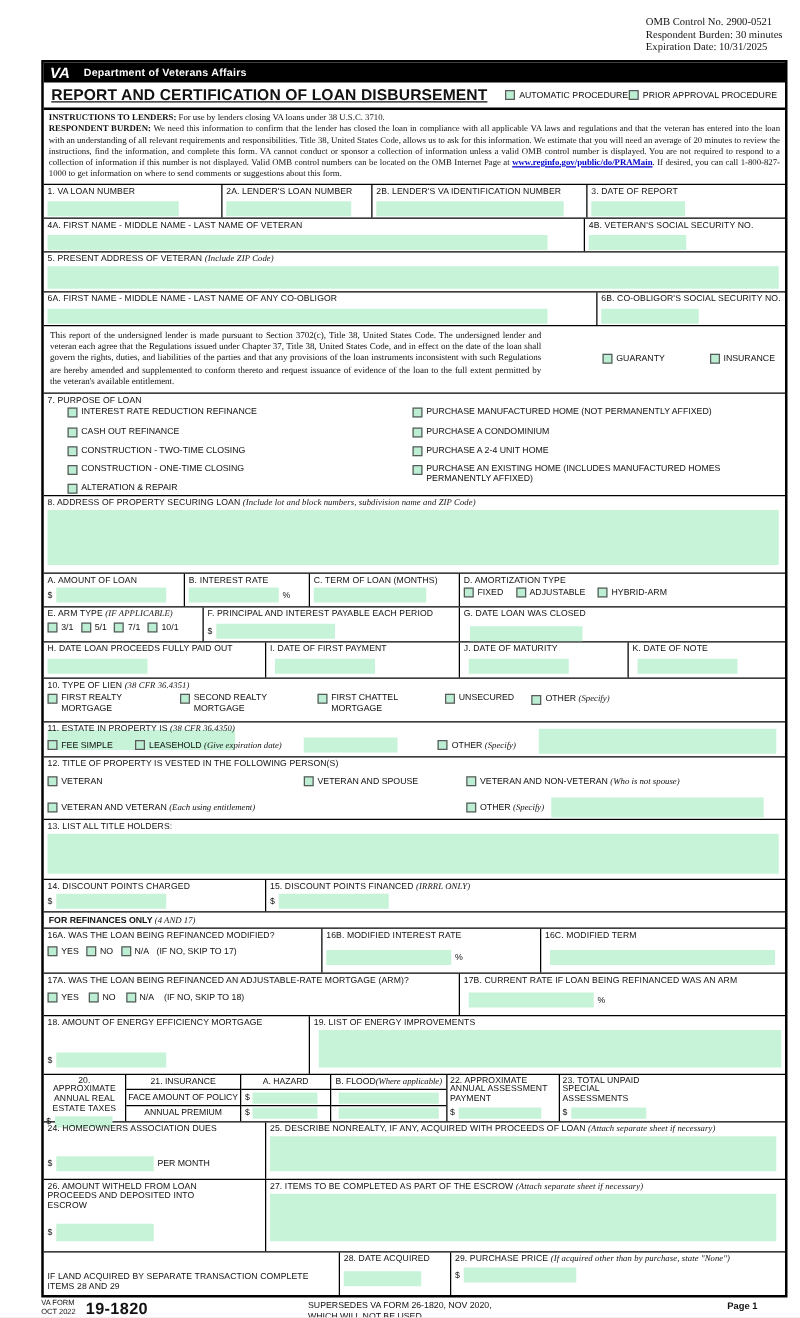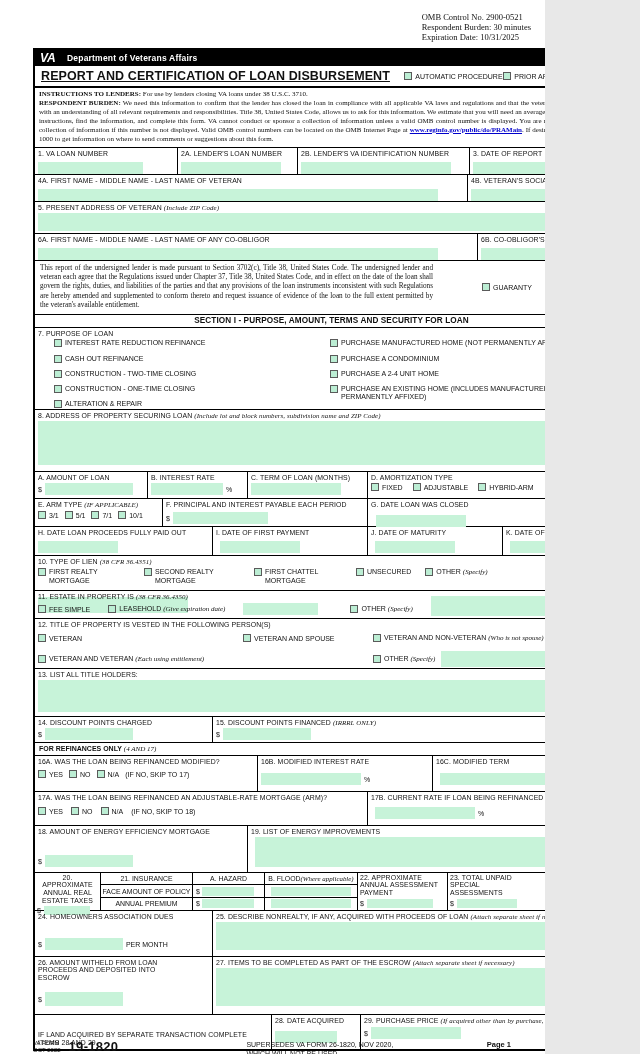--- a/index.html
+++ b/index.html
@@ -1,17 +1,17 @@
 <!DOCTYPE html>
 <html><head>
 <meta charset="utf-8">
 <style>
   * { margin:0; padding:0; box-sizing:border-box; }
   html,body { background:#e8e8e8; }
-  .page { width:545px; height:1054px; background:#ffffff; position:relative;
+  .page { width:640px; height:1054px; background:#ffffff; position:relative;
           font-family:"Liberation Sans", sans-serif; color:#111; overflow:hidden; }
   .omb { position:absolute; top:12px; right:14px; text-align:left;
          font-family:"Liberation Serif", serif; font-size:8.5px; line-height:1.18; }
   .formbox { position:absolute; left:33px; top:48px; width:597px; border:2px solid #000; background:#fff; }
   .blackbar { height:16px; background:#000; color:#fff; display:flex; align-items:center; gap:5px; padding:0 5px; }
   .agency { font-size:8.5px; font-weight:bold; letter-spacing:.2px; }
   .valogo { display:flex; align-items:center; }
   .titlerow { height:22px; display:flex; align-items:center; border-bottom:2px solid #000; padding:0 6px; }
   .title { font-size:12.5px; font-weight:bold; letter-spacing:.1px; flex:0 0 auto;text-decoration:underline; }
   .titleopts { display:flex; flex:1; justify-content:space-around; margin-left:14px; }
@@ -151,21 +151,20 @@
             <span class="cb"></span>
             <span>GUARANTY</span>
           </span>
         <span class="opt">
             <span class="cb"></span>
             <span>INSURANCE</span>
           </span>
       </div>
     </div>
 
-    <div class="sechdr">SECTION I - PURPOSE, AMOUNT, TERMS AND SECURITY FOR LOAN</div>
 
     <div class="purpose" style="height:82px">
       <div class="lbl">7. PURPOSE OF LOAN</div>
       <div class="pcols">
         <div class="pcol-l">
           <div class="opt">
               <span class="cb"></span>
               <span class="olbl">INTEREST RATE REDUCTION REFINANCE</span>
             </div>
           <div class="opt">

